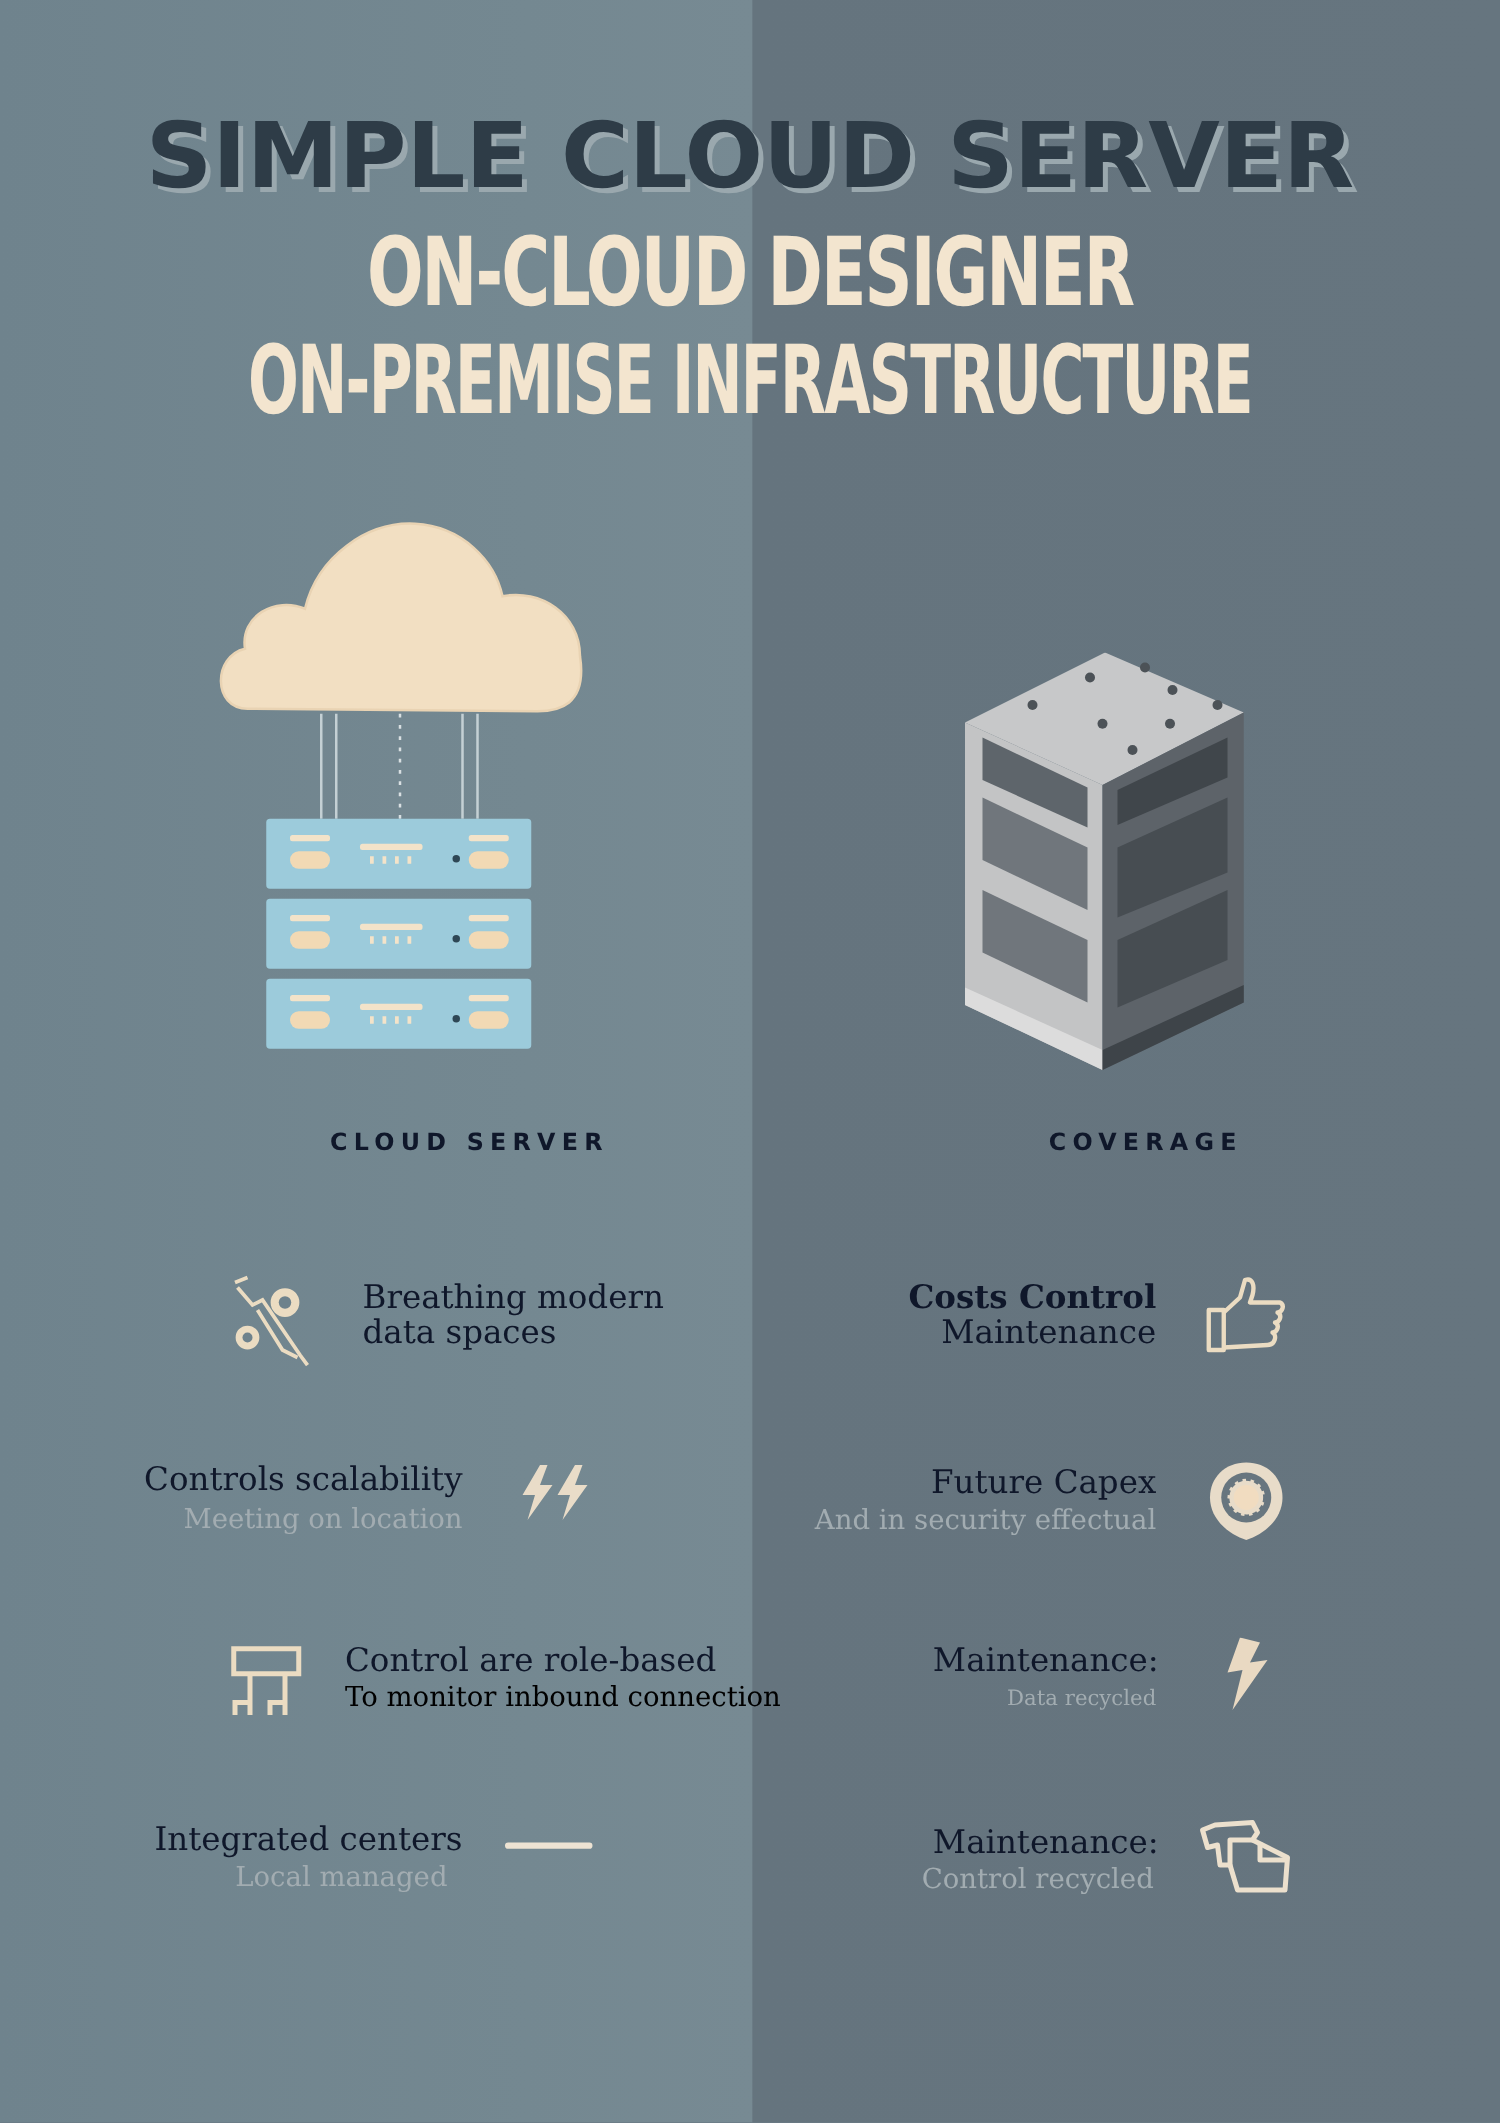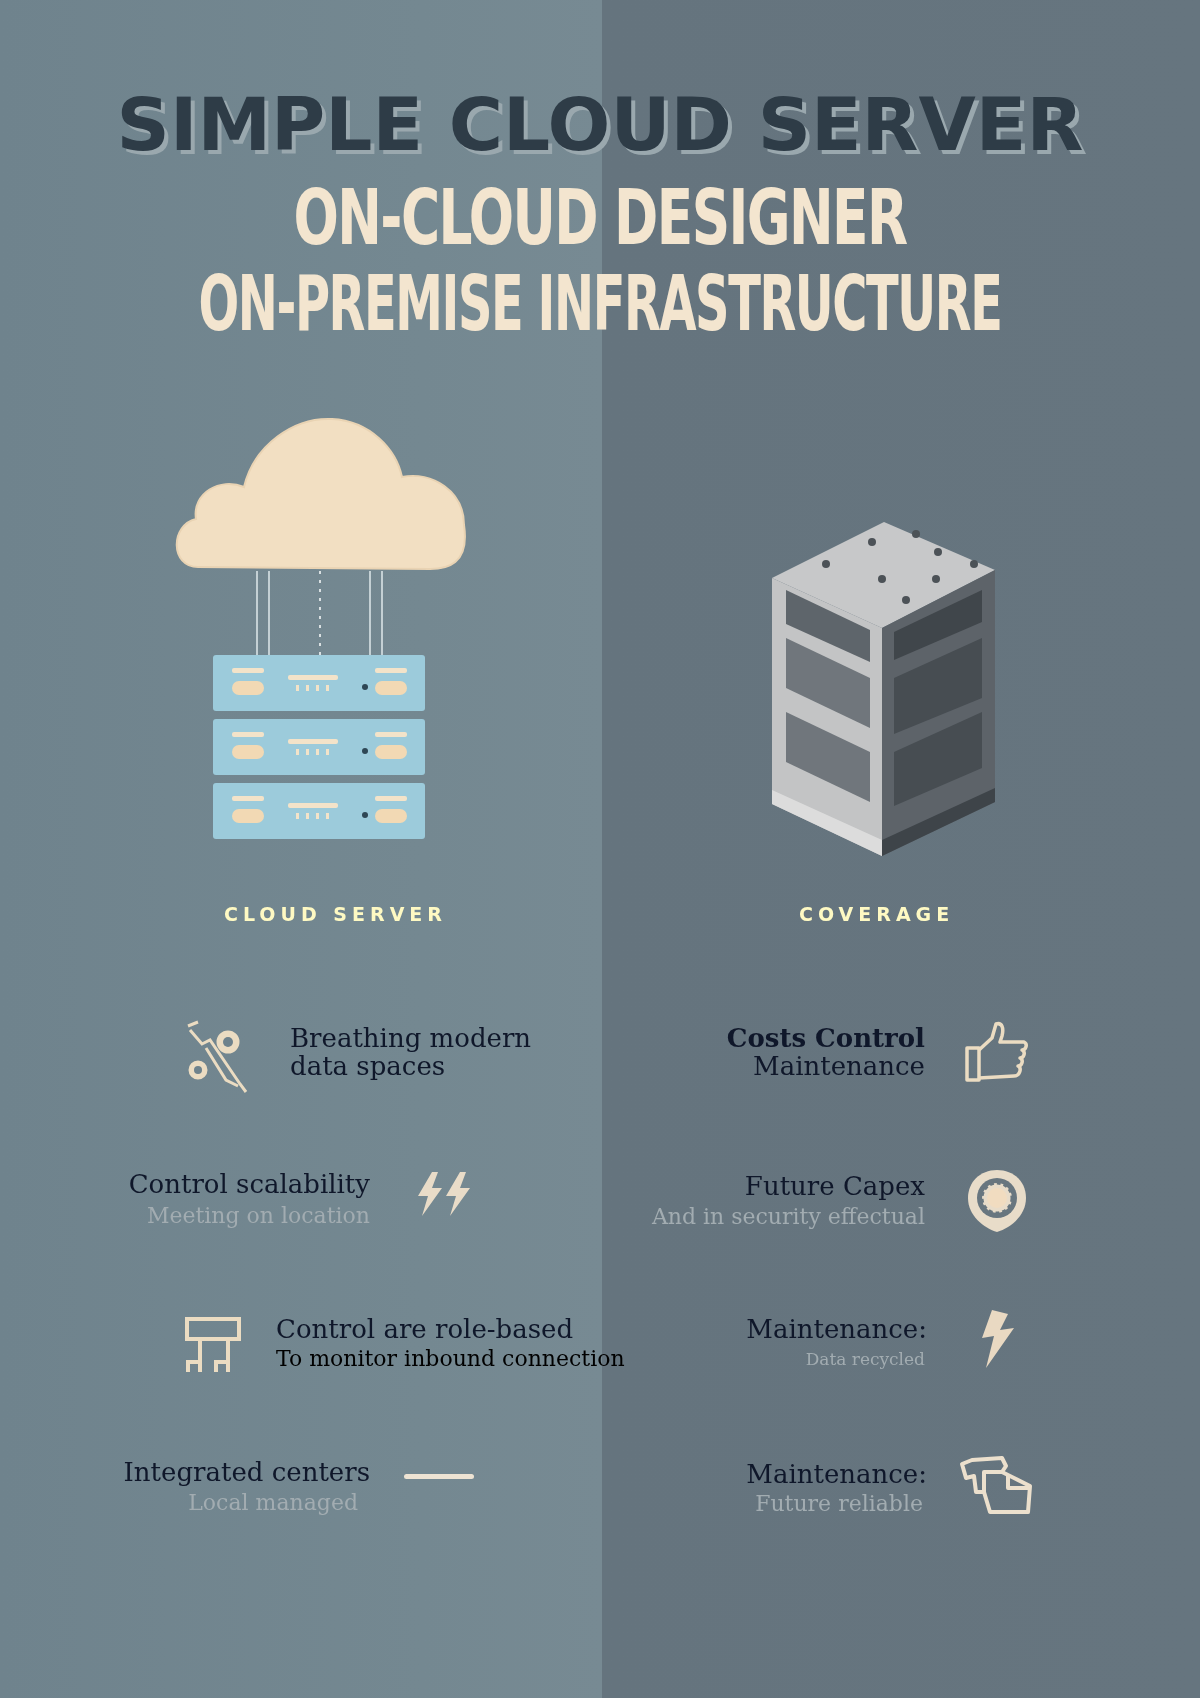--- a/index.html
+++ b/index.html
@@ -8,21 +8,21 @@
   .half { position: absolute; top: 0; height: 1698px; }
   .half.left { left: 0; width: 602px; background: linear-gradient(90deg,#6f838d 0%,#748891 70%,#778a93 100%); }
   .half.right { left: 602px; width: 598px; background: linear-gradient(90deg,#65747e 0%,#66757f 100%); }
   .abs { position: absolute; }
   .title { left: 0; width: 1200px; top: 82px; text-align: center; font-family: "DejaVu Sans", sans-serif; font-weight: bold;
            font-size: 74px; letter-spacing: 0px; color: #2e3c47; text-shadow: 4px 4px 0 #9aa8ae; transform: scaleY(0.98); }
   .sub { left: 0; width: 1200px; text-align: center; font-family: "DejaVu Sans Condensed","DejaVu Sans", sans-serif; font-weight: bold;
          color: #f3e5cf; font-size: 76px; letter-spacing: -2px; transform: scaleX(0.78); transform-origin: center; line-height: 1; }
   .sub1 { top: 180px; }
   .sub2 { top: 266px; transform: scaleX(0.70); }
-  .label { font-family: "DejaVu Sans", sans-serif; font-weight: bold; font-size: 19px; letter-spacing: 5px; color: #fef9c3; }
+  .label { font-family: "DejaVu Sans", sans-serif; font-weight: bold; font-size: 19px; letter-spacing: 5px; color: #0f172a; margin-left: 40px; }
   .feat-title { font-family: "DejaVu Serif", serif; font-size: 26px; color: #0f172a; line-height: 28px; white-space: nowrap; }
   .feat-sub { font-family: "DejaVu Serif", serif; font-size: 22px; color: #a2acb1; line-height: 24px; white-space: nowrap; }
   .r { text-align: right; }
   svg { display: block; }
 </style>
 </head>
 <body>
 
 <div class="half left"></div>
 <div class="half right"></div>
@@ -126,21 +126,21 @@
         <circle cx="48" cy="24" r="5" fill="#6e828c" stroke="none"></circle>
       <circle cx="18" cy="52" r="8" fill="#ebdcc2"></circle>
         <circle cx="18" cy="52" r="4" fill="#6e828c" stroke="none"></circle>
     </svg>
   </div>
   <div class="abs feat-title" style="left:290px; top:1024px;">Breathing modern</div>
   <div class="abs feat-title" style="left:290px; top:1052px;">data spaces</div>
 </div>
 
 <div>
-  <div class="abs feat-title r" style="left:100px; width:270px; top:1170px;">Control scalability</div>
+  <div class="abs feat-title r" style="left:100px; width:270px; top:1170px;">Controls scalability</div>
   <div class="abs feat-sub r" style="left:100px; width:270px; top:1204px;">Meeting on location</div>
   <div class="abs" style="left:416px; top:1172px;">
     <svg width="60" height="44" viewBox="0 0 60 44" fill="#e9dcc8">
       <polygon points="16,0 2,24 12,24 6,44 26,16 16,16 22,0"></polygon>
       <polygon points="44,0 30,24 40,24 34,44 54,16 44,16 50,0"></polygon>
     </svg>
   </div>
 </div>
 
 <div>
@@ -189,21 +189,21 @@
   <div class="abs feat-sub r" style="left:640px; width:285px; top:1347px; font-size:17px;">Data recycled</div>
   <div class="abs" style="left:978px; top:1310px;">
     <svg width="40" height="58" viewBox="0 0 40 58" fill="#e9d9c2">
       <polygon points="14,0 4,28 16,26 8,58 36,18 22,20 30,4"></polygon>
     </svg>
   </div>
 </div>
 
 <div>
   <div class="abs feat-title r" style="left:640px; width:287px; top:1460px;">Maintenance:</div>
-  <div class="abs feat-sub r" style="left:640px; width:283px; top:1492px;">Future reliable</div>
+  <div class="abs feat-sub r" style="left:640px; width:283px; top:1492px;">Control recycled</div>
   <div class="abs" style="left:958px; top:1454px;">
     <svg width="76" height="66" viewBox="0 0 76 66" fill="none" stroke="#ece0cd" stroke-width="4" stroke-linejoin="round">
       <path d="M4 10 L14 6 L44 4 L48 12 L44 18 L26 18 L26 38 L18 38 L16 22 L8 24 Z"></path>
       <path d="M26 38 L32 58 L70 58 L72 32 L56 24 L44 18"></path>
       <path d="M50 20 L50 34 L70 34"></path>
     </svg>
   </div>
 </div>
 
 </body></html>

